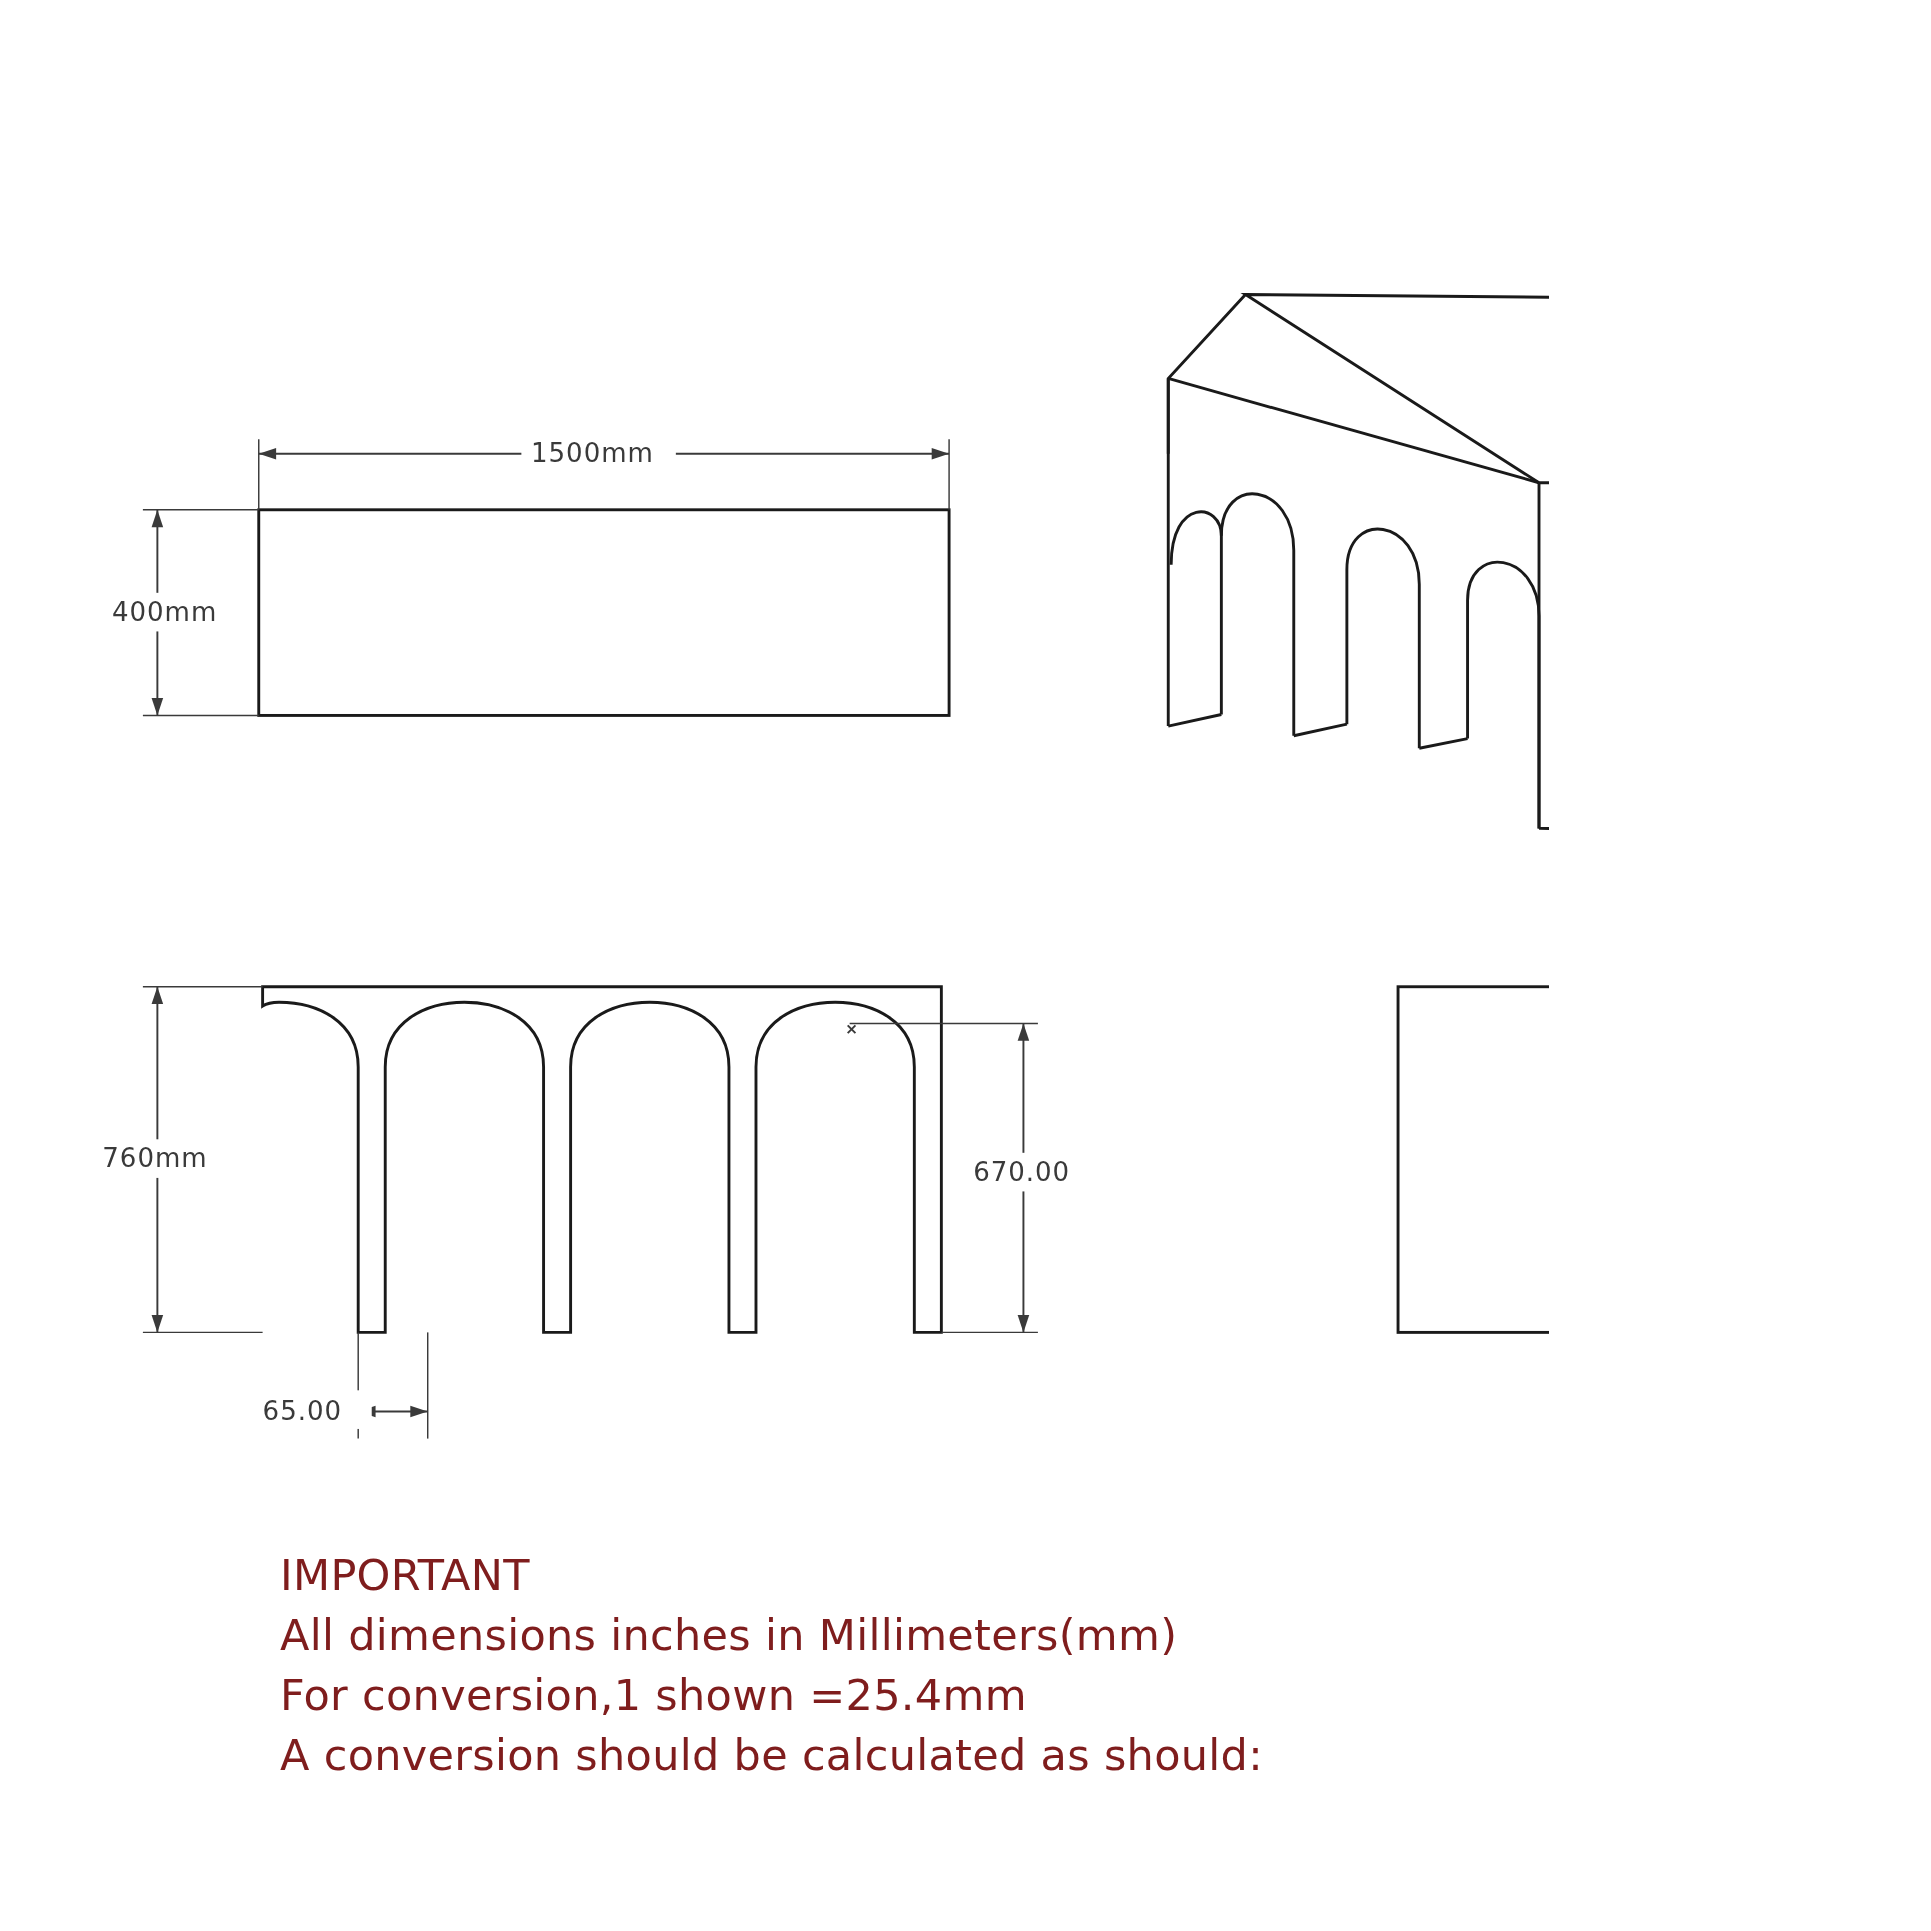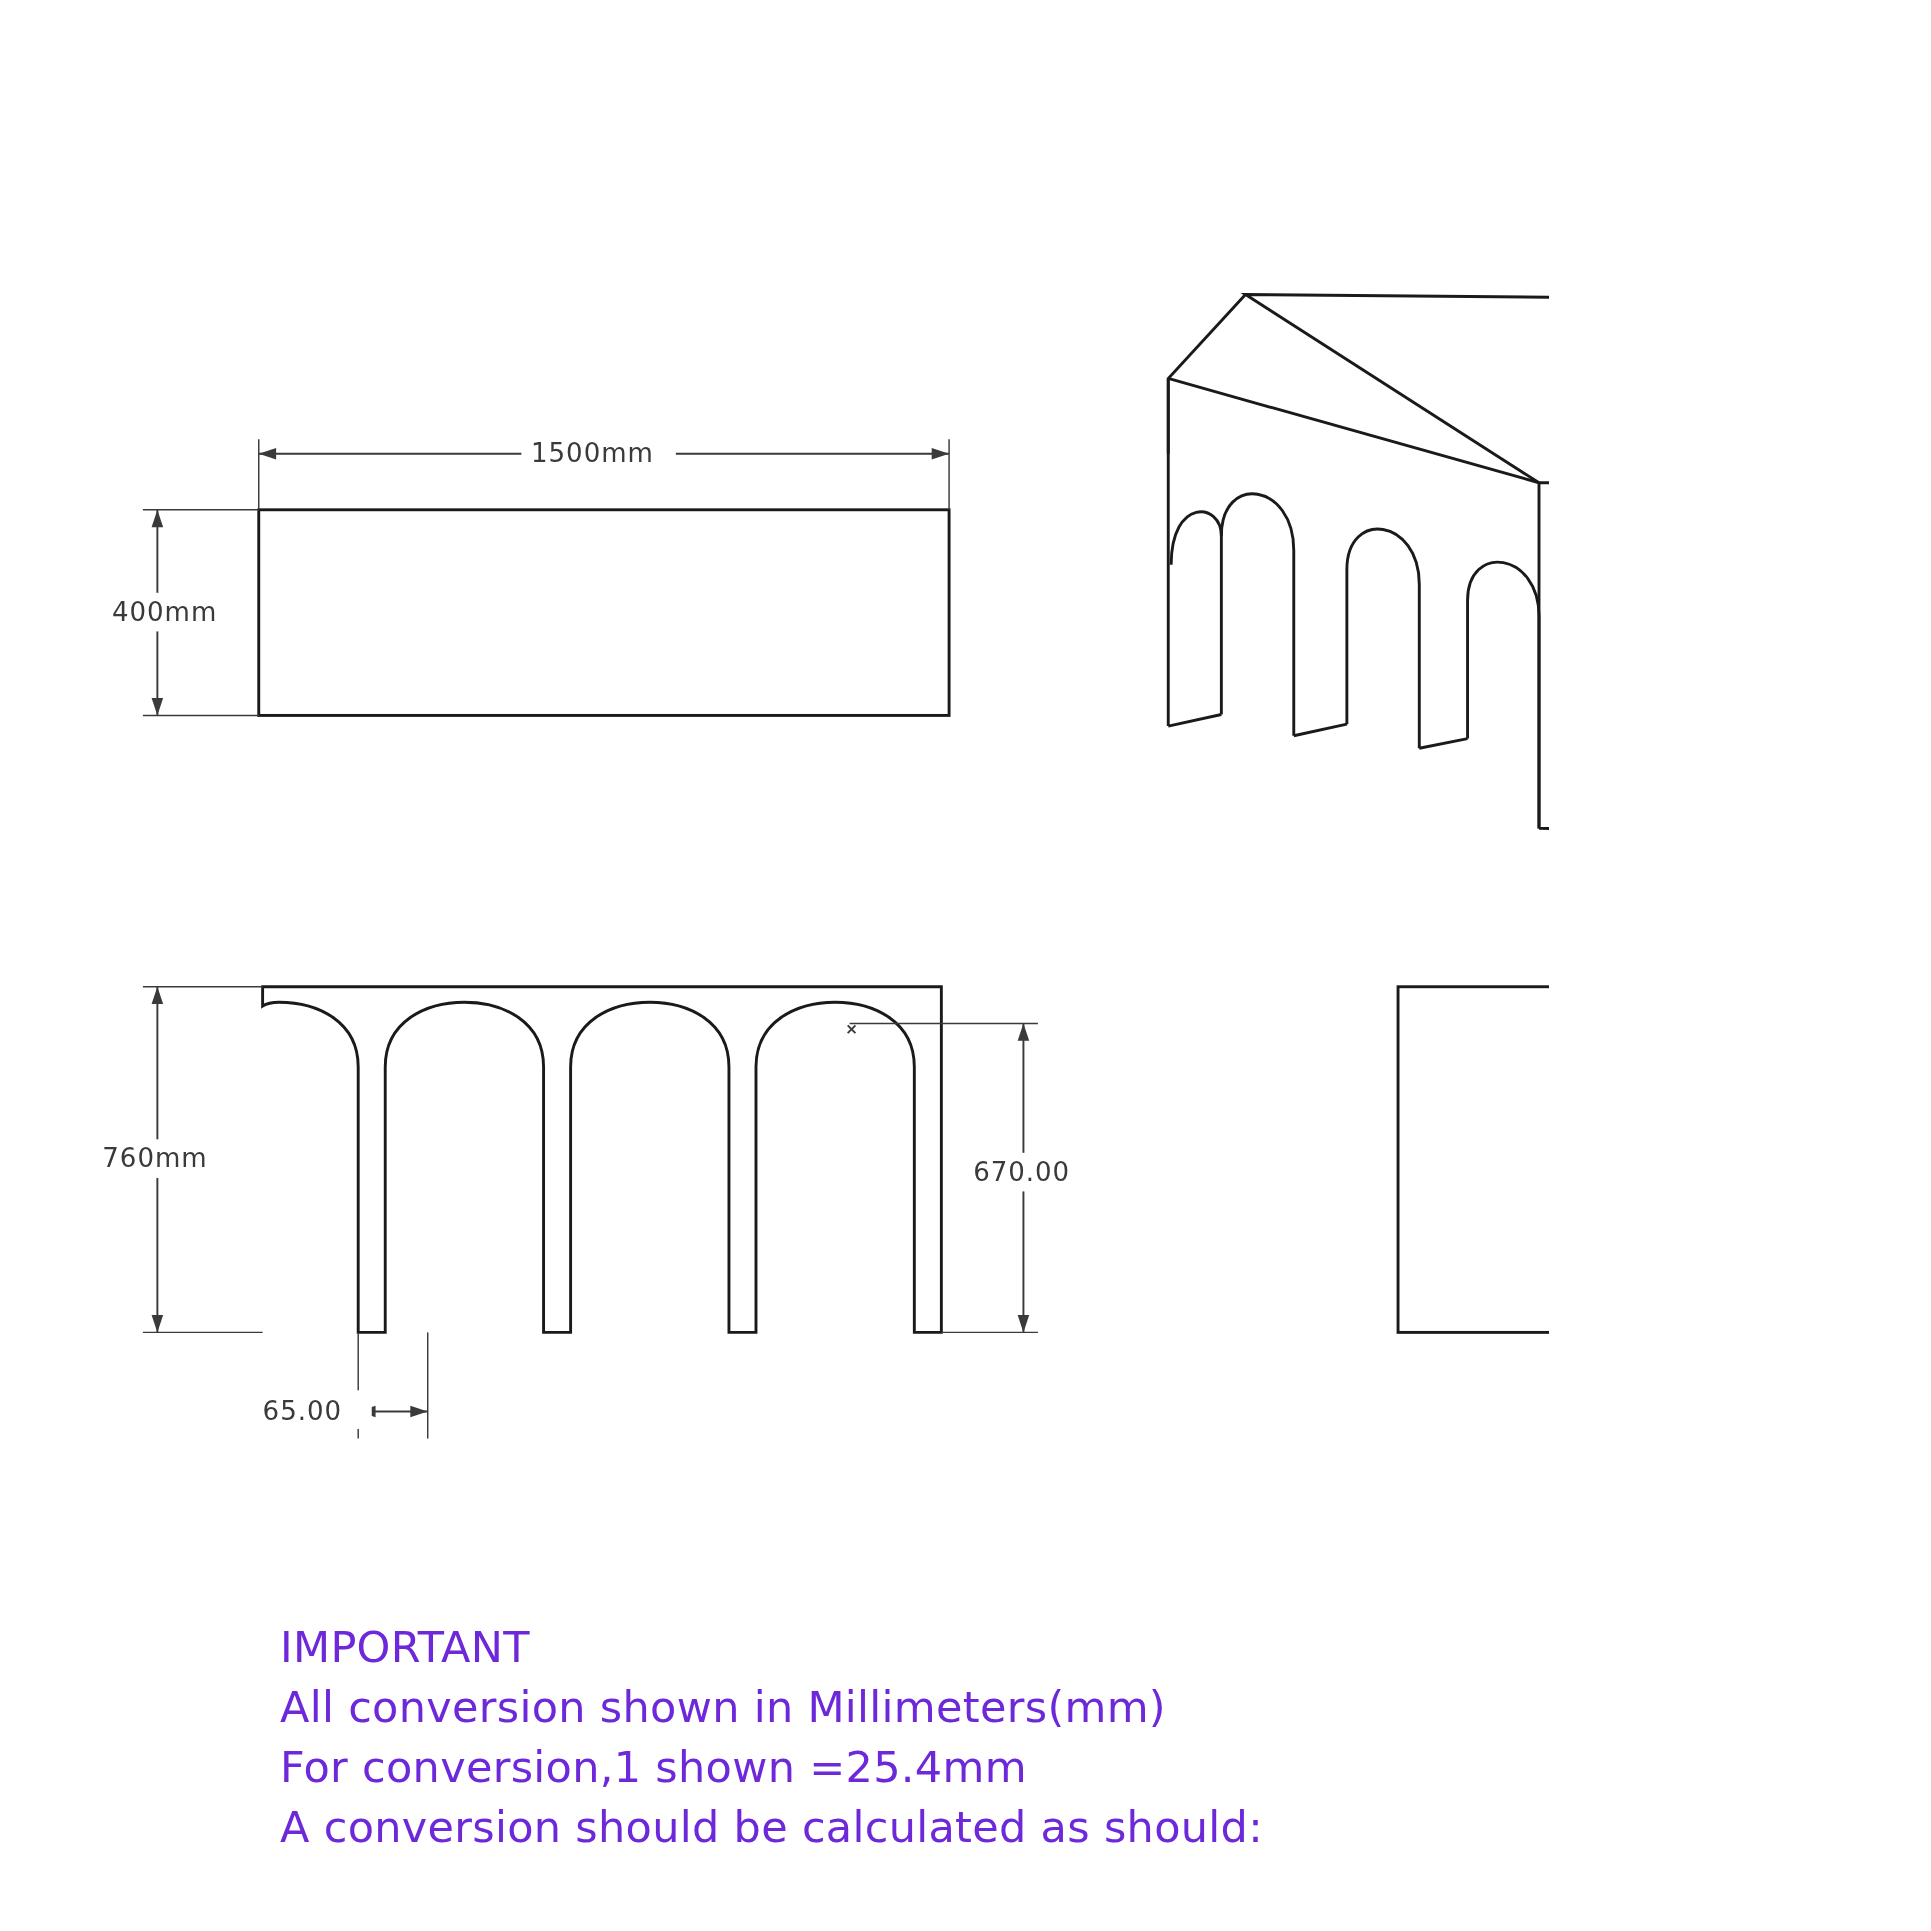--- a/index.html
+++ b/index.html
@@ -24,23 +24,23 @@
   }
   .dim-text {
     font-family: "DejaVu Sans", sans-serif;
     font-size: 27px;
     fill: #3a3a3a;
     letter-spacing: 1px;
   }
   .notes {
     position: absolute;
     left: 280px;
-    top: 1617px;
+    top: 1545px;
     width: 1352px;
-    color: #6d28d9;
+    color: #7f1d1d;
     font-family: "DejaVu Sans", sans-serif;
     font-size: 43px;
     line-height: 60px;
     letter-spacing: 0.3px;
   }
   .notes div { white-space: nowrap; }
 </style>
 </head>
 <body>
 
@@ -163,19 +163,19 @@
     <text class="dim-text" x="272" y="1471" text-anchor="start">65.00</text>
 
     <g fill="none" stroke="#1a1a1a" stroke-width="3">
       <rect x="1448" y="1022" width="196" height="358"></rect>
     </g>
 
   </svg>
 
   <div class="notes">
     <div>IMPORTANT</div>
-    <div>All conversion shown in Millimeters(mm)</div>
+    <div>All dimensions inches in Millimeters(mm)</div>
     <div>For conversion,1 shown =25.4mm</div>
     <div>A conversion should be calculated as should:</div>
   </div>
 
 </div>
 
 
 </body></html>

